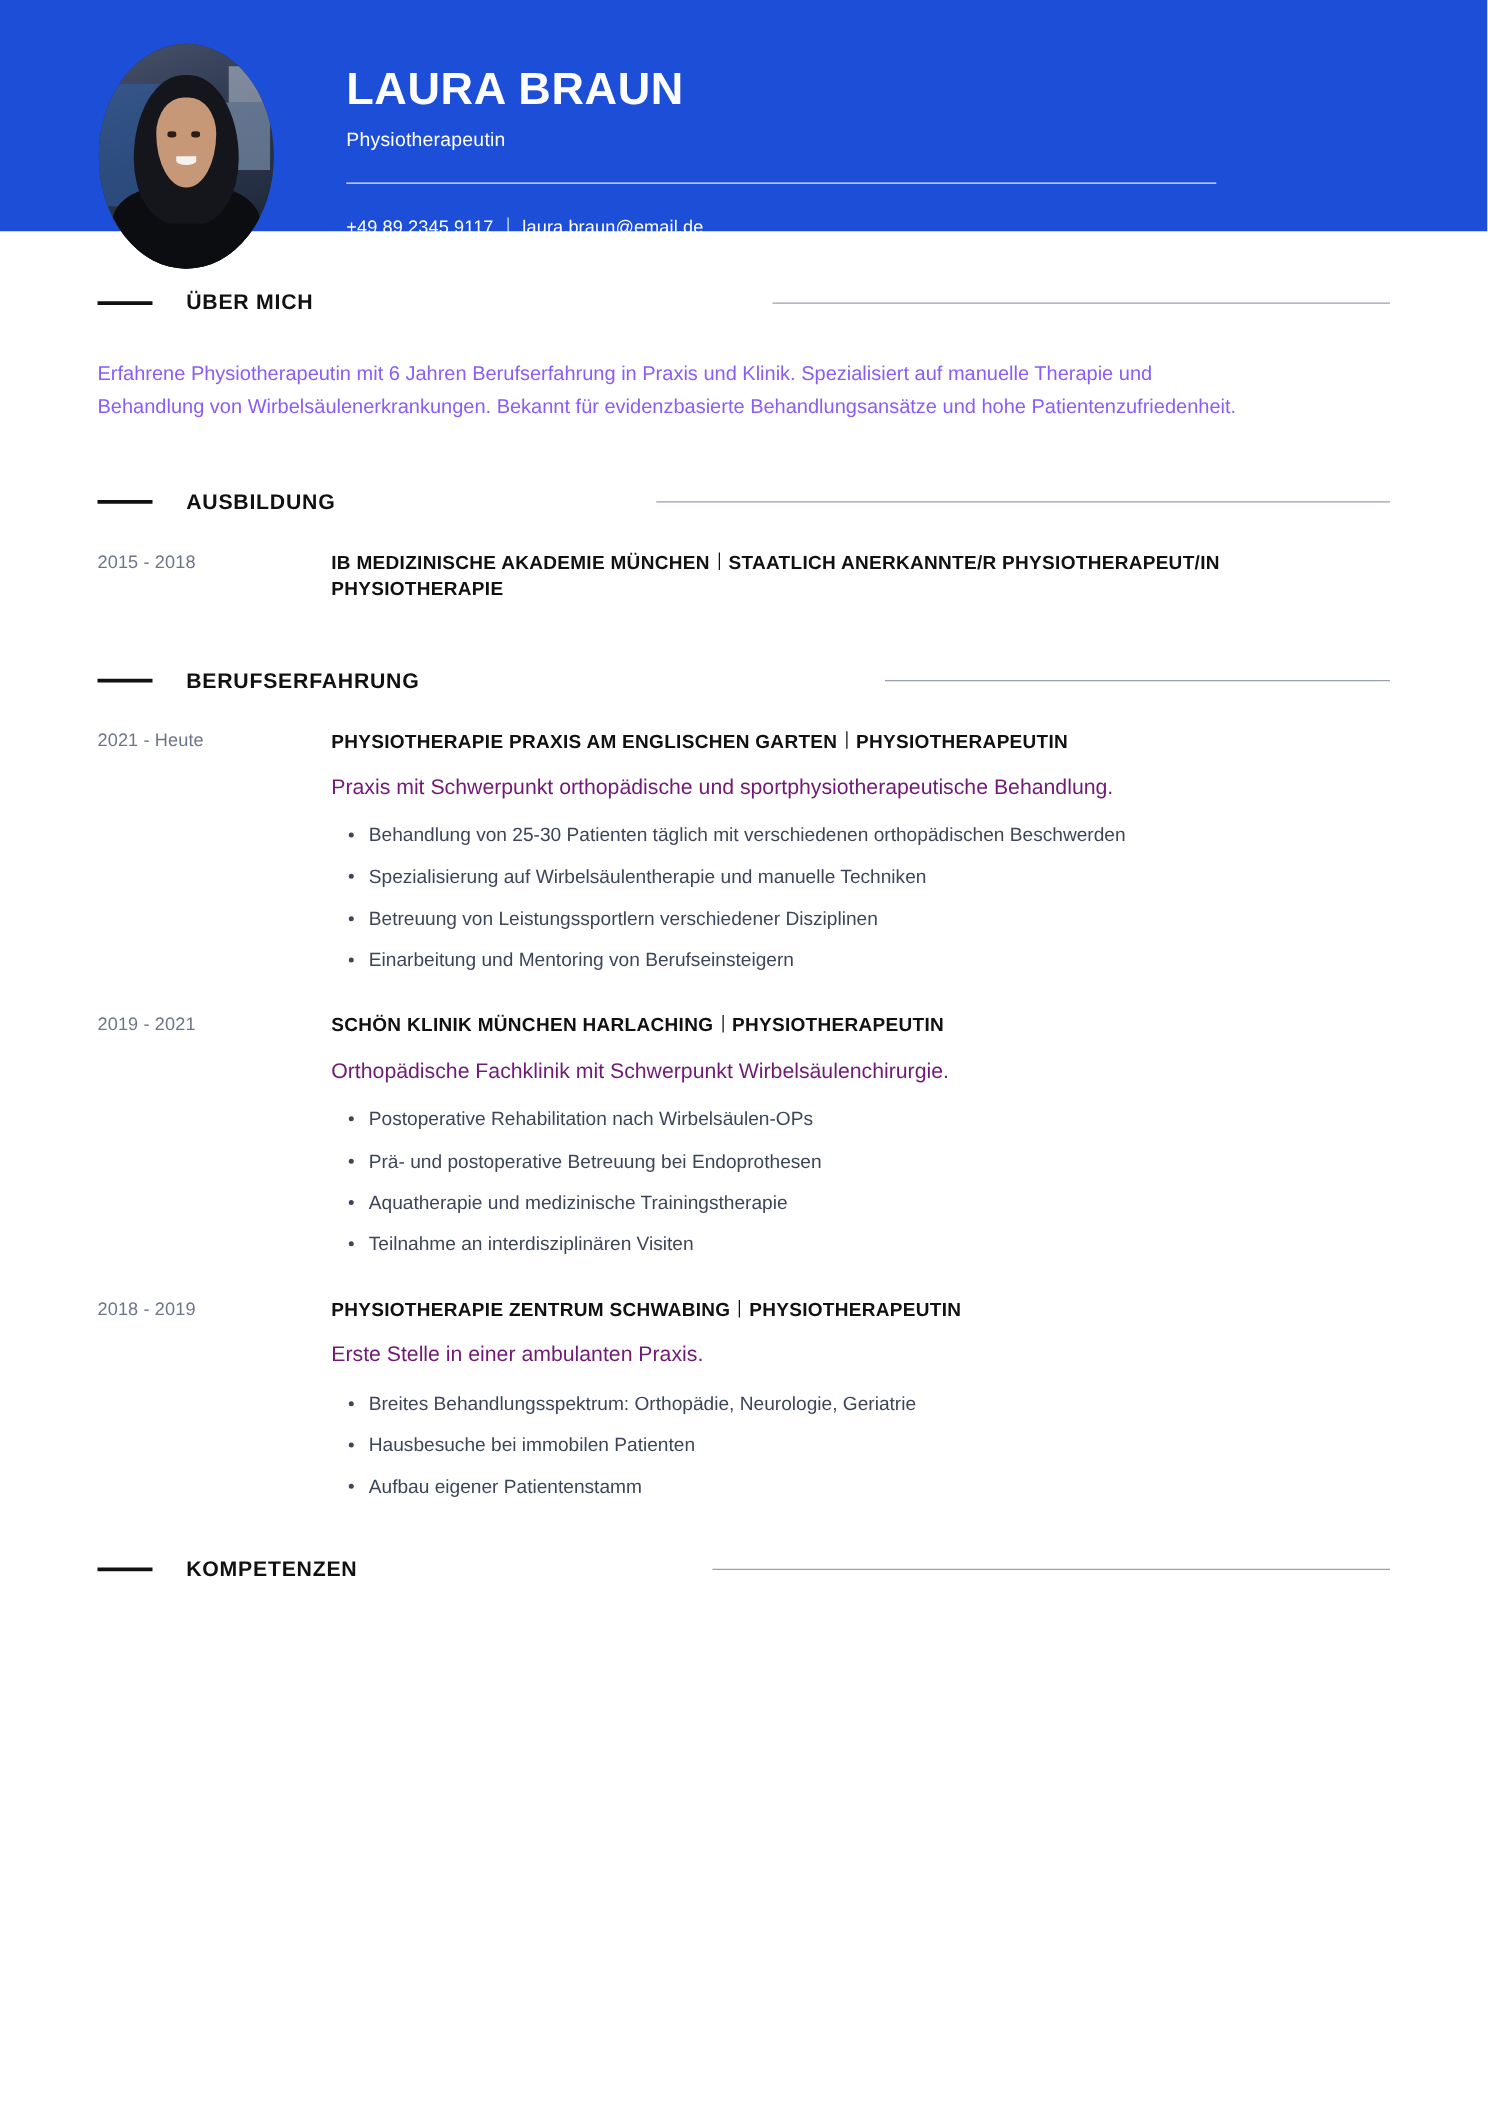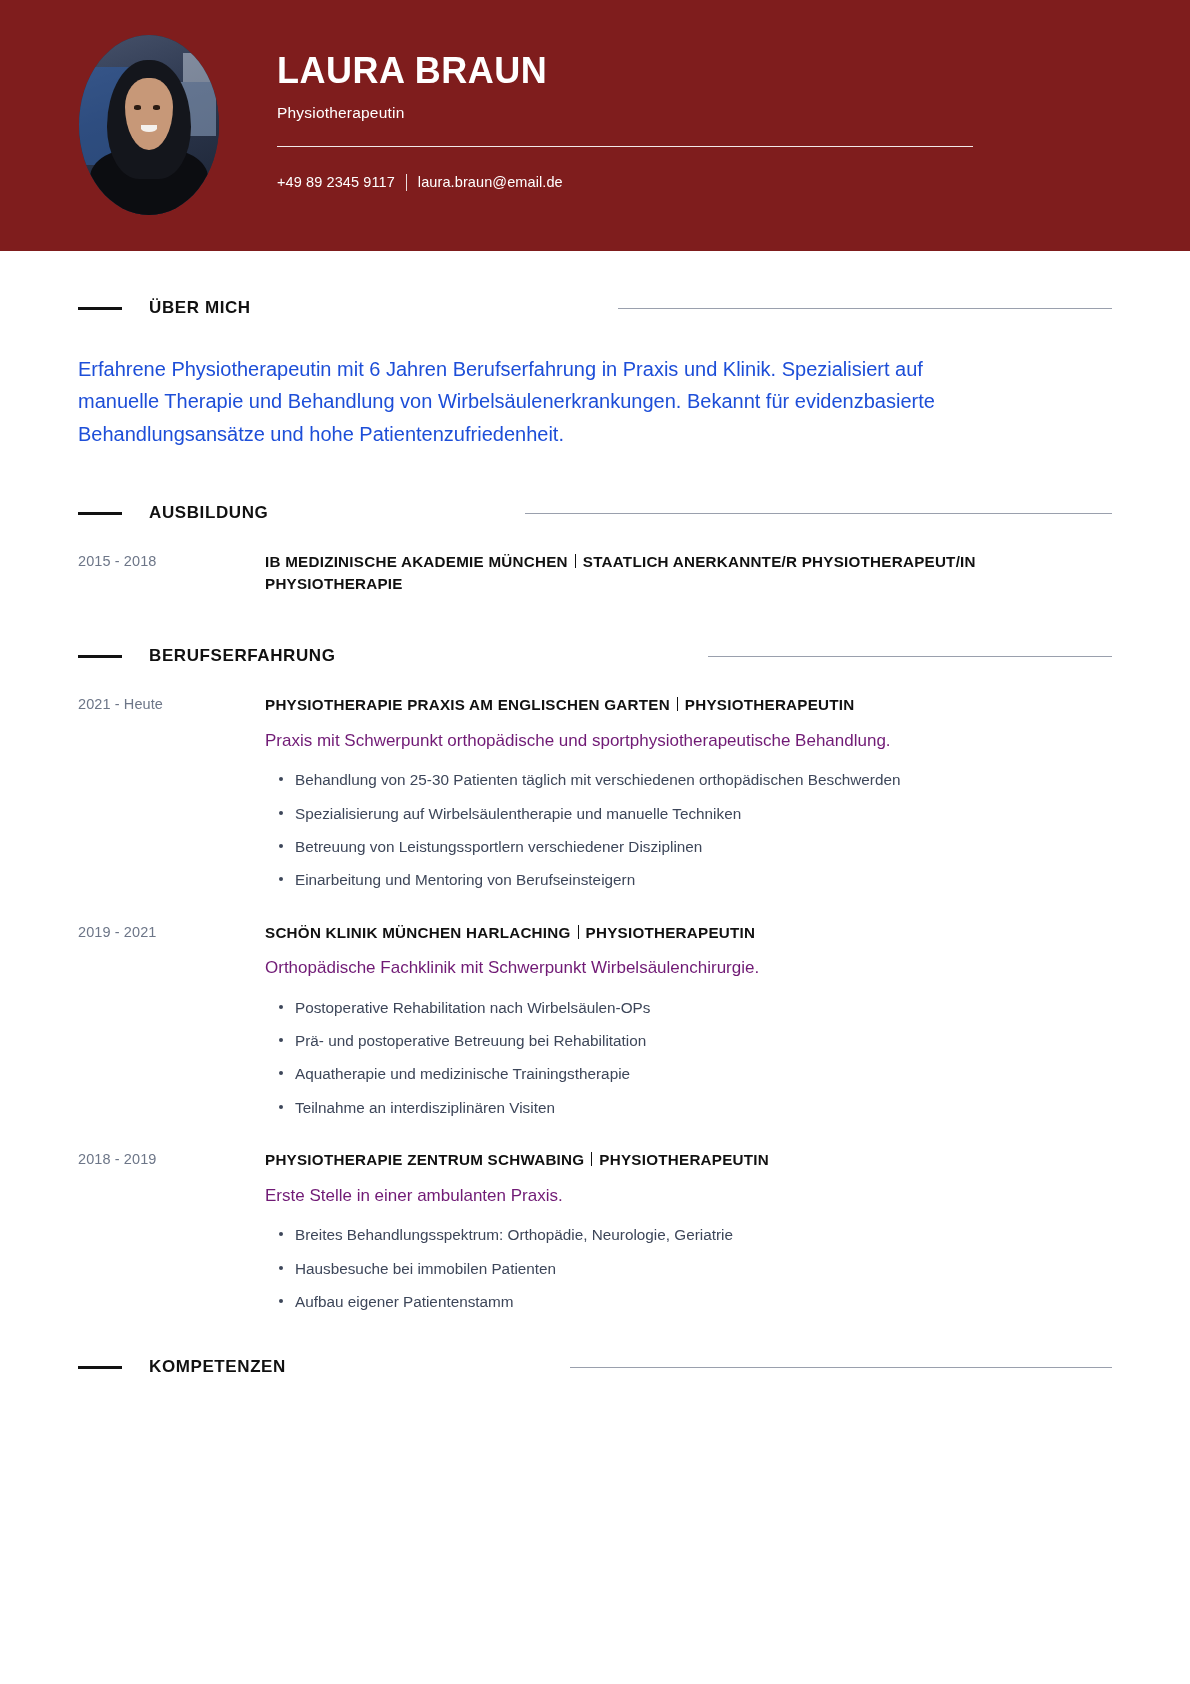--- a/index.html
+++ b/index.html
@@ -11,22 +11,22 @@
     width: 1190px;
     height: 1684px;
     font-family: "Liberation Sans", sans-serif;
     color: #3d4659;
     overflow: hidden;
     position: relative;
   }
 
   
   .header {
-    background: #7f1d1d;
-    height: 251px;
+    background: #1d4ed8;
+    height: 185px;
     width: 1190px;
     position: relative;
     box-sizing: border-box;
   }
   .photo-wrap {
     position: absolute;
     left: 79px;
     top: 35px;
     width: 140px;
     height: 180px;
@@ -175,23 +175,23 @@
     flex: 1 1 auto;
     margin-left: 22px;
   }
   .sh-rule.rule-far { margin-left: 355px; }
   .sh-rule.rule-mid { margin-left: 245px; }
   .sh-rule.rule-near { margin-left: 360px; }
   .sh-rule.rule-comp { margin-left: 272px; }
 
   .summary {
     margin-top: 35px;
-    font-size: 20px;
+    font-size: 16px;
     line-height: 1.62;
-    color: #1d4ed8;
+    color: #8b5cf6;
     max-width: 930px;
   }
 
   
   .entries { margin-top: 28px; }
   .entry {
     display: flex;
     margin-bottom: 26px;
     gap: 16px;
   }
@@ -344,21 +344,21 @@
 
       <div class="entry" style="margin-bottom:30px;">
         <div class="entry-date">2019 - 2021</div>
         <div class="entry-main">
           <div class="entry-title">
             <span>SCHÖN KLINIK MÜNCHEN HARLACHING</span><span class="bar"></span><span>PHYSIOTHERAPEUTIN</span>
           </div>
           <div class="entry-desc">Orthopädische Fachklinik mit Schwerpunkt Wirbelsäulenchirurgie.</div>
           <ul class="bullets">
             <li>Postoperative Rehabilitation nach Wirbelsäulen-OPs</li>
-            <li>Prä- und postoperative Betreuung bei Rehabilitation</li>
+            <li>Prä- und postoperative Betreuung bei Endoprothesen</li>
             <li>Aquatherapie und medizinische Trainingstherapie</li>
             <li>Teilnahme an interdisziplinären Visiten</li>
           </ul>
         </div>
       </div>
 
       <div class="entry" style="margin-bottom:0;">
         <div class="entry-date">2018 - 2019</div>
         <div class="entry-main">
           <div class="entry-title">

